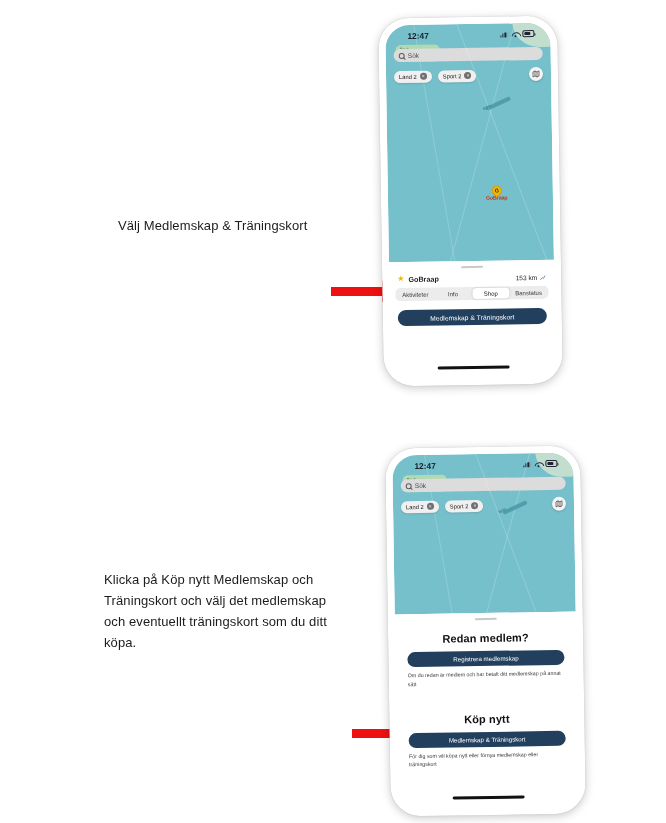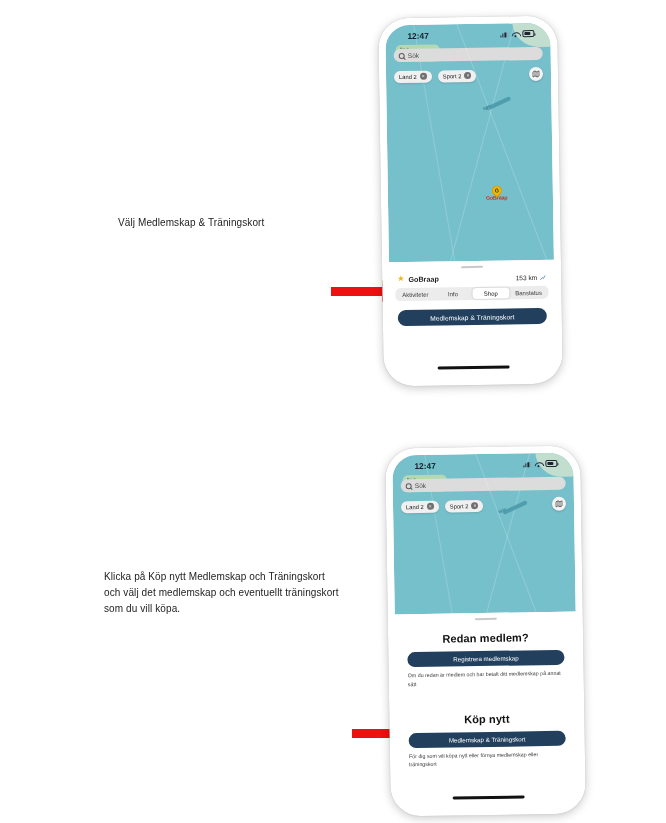--- a/index.html
+++ b/index.html
@@ -8,21 +8,21 @@
     background: #ffffff;
     font-family: "Liberation Sans", sans-serif;
     overflow: hidden;
   }
   .page { position: relative; width: 666px; height: 823px; background: #fff; }
 
   
   .instruction {
     position: absolute;
     color: #1c1c1c;
-    font-size: 10px;
+    font-size: 13px;
     line-height: 1.62;
     letter-spacing: .1px;
   }
   #instr-1 { left: 118px; top: 215px; width: 230px; }
   #instr-2 { left: 104px; top: 569px; width: 240px; }
 
   
   .arrow { position: absolute; height: 22px; display: flex; align-items: center; }
   .arrow .shaft {
     height: 9px; background: #ee1111; flex: 1 1 auto;
@@ -304,21 +304,21 @@
         </div>
 
         <div class="cta">Medlemskap &amp; Träningskort</div>
 
         <div class="home-indicator"></div>
       </div>
 
     </div>
   </div>
 
-  <div class="instruction" id="instr-2">Klicka på Köp nytt Medlemskap och Träningskort och välj det medlemskap och eventuellt träningskort som du vill köpa.</div>
+  <div class="instruction" id="instr-2">Klicka på Köp nytt Medlemskap och Träningskort och välj det medlemskap och eventuellt träningskort som du ditt köpa.</div>
 
   <div class="arrow" id="arrow-2">
     <div class="shaft"></div>
     <div class="head"></div>
   </div>
 
   <div class="phone" id="phone-2">
     <div class="screen">
 
       <div class="map" style="height:159px">

